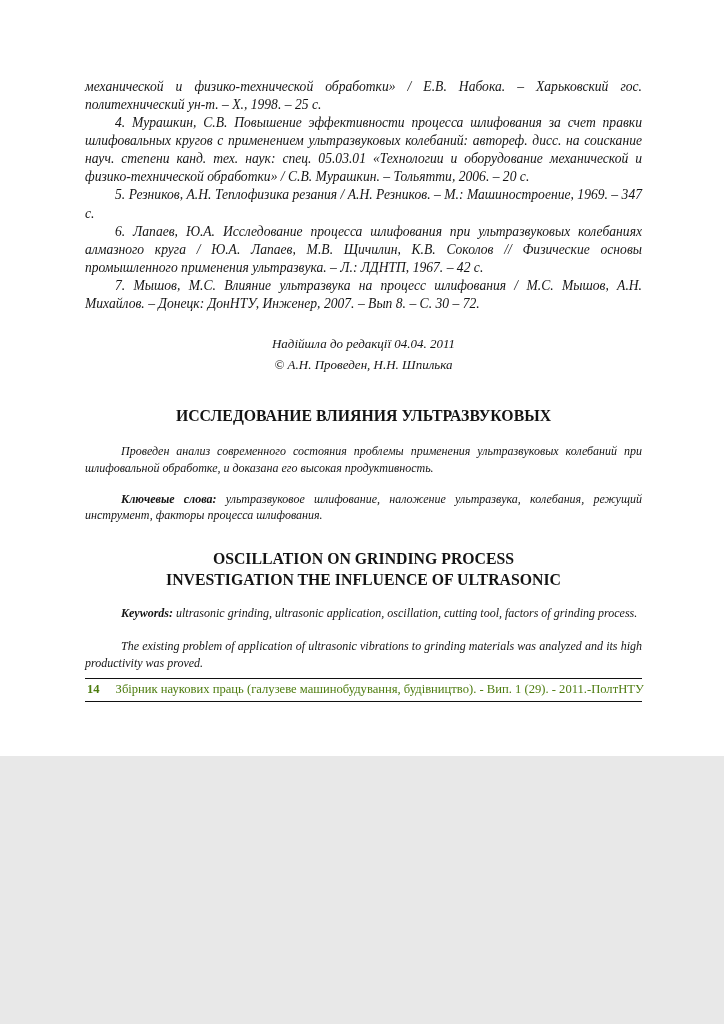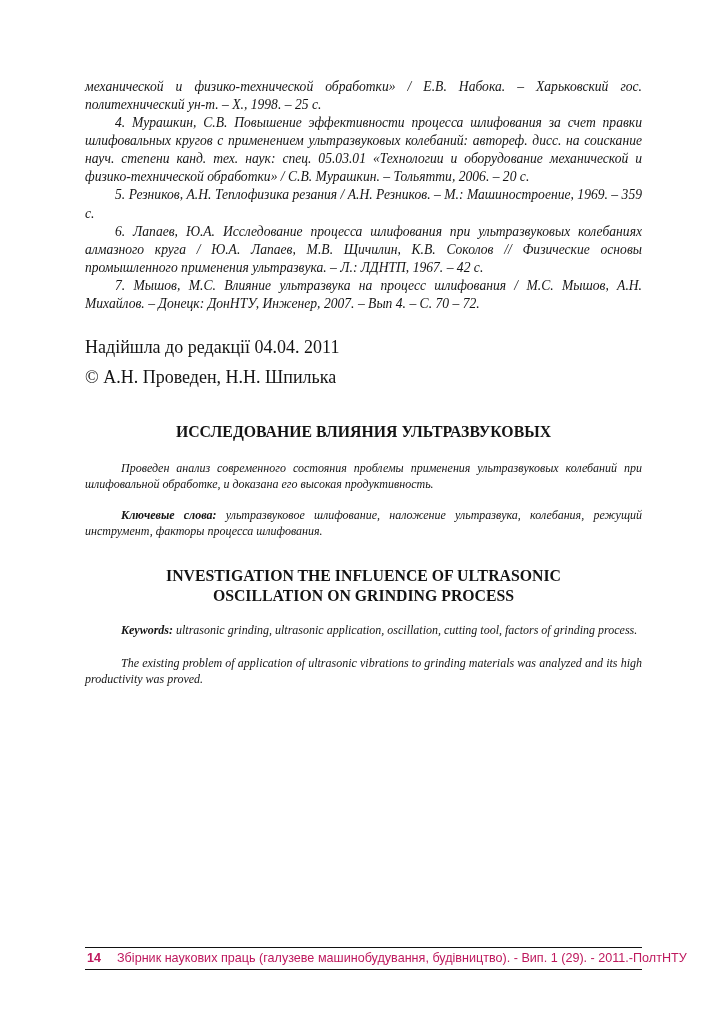--- a/index.html
+++ b/index.html
@@ -1,19 +1,19 @@
 <!DOCTYPE html>
 <html><head>
 <meta charset="utf-8">
 <style>
   * { margin: 0; padding: 0; box-sizing: border-box; }
   html, body { background: #e8e8e8; }
   .page {
     width: 724px;
-    height: 1024px;
+    height: 756px;
     margin: 0 auto;
     background: #ffffff;
     position: relative;
     font-family: "Liberation Serif", serif;
     color: #141414;
     overflow: hidden;
   }
   .content {
     position: absolute;
     left: 85px;
@@ -22,22 +22,23 @@
   }
   .ref {
     font-style: italic;
     font-size: 13.6px;
     line-height: 1.33;
     text-align: justify;
   }
   .ref.indent { text-indent: 30px; }
   .meta-block {
     margin-top: 20px;
-    text-align: left;
-    font-size: 18px;
+    text-align: center;
+    font-style: italic;
+    font-size: 13px;
     line-height: 1.65;
   }
   .title {
     margin-top: 30px;
     text-align: center;
     font-weight: bold;
     font-size: 15.8px;
     line-height: 1.3;
   }
   .title span { display: block; }
@@ -53,58 +54,58 @@
   .kw .kw-label { font-weight: bold; font-style: italic; }
   .title-en { margin-top: 26px; }
   .footer {
     position: absolute;
     left: 85px;
     right: 82px;
     bottom: 54px;
     border-top: 1.6px solid #111;
     border-bottom: 1.6px solid #111;
     padding: 3px 2px 4px 2px;
-    font-family: Liberation Sans, sans-serif;
+    font-family: Liberation Serif, serif;
     font-size: 12.6px;
-    color: #be185d;
+    color: #4d7c0f;
     white-space: nowrap;
   }
   .footer .num { font-weight: bold; margin-right: 16px; }
 </style>
 </head>
 <body>
 
 <div class="page">
   <div class="content">
 
     <p class="ref">механической и физико-технической обработки» / Е.В. Набока. – Харьковский гос. политехнический ун-т. – Х., 1998. – 25 с.</p>
     <p class="ref indent">4. Мурашкин, С.В. Повышение эффективности процесса шлифования за счет правки шлифовальных кругов с применением ультразвуковых колебаний: автореф. дисс. на соискание науч. степени канд. тех. наук: спец. 05.03.01 «Технологии и оборудование механической и физико-технической обработки» / С.В. Мурашкин. – Тольятти, 2006. – 20 с.</p>
-    <p class="ref indent">5. Резников, А.Н. Теплофизика резания / А.Н. Резников. – М.: Машиностроение, 1969. – 359 с.</p>
+    <p class="ref indent">5. Резников, А.Н. Теплофизика резания / А.Н. Резников. – М.: Машиностроение, 1969. – 347 с.</p>
     <p class="ref indent">6. Лапаев, Ю.А. Исследование процесса шлифования при ультразвуковых колебаниях алмазного круга / Ю.А. Лапаев, М.В. Щичилин, К.В. Соколов // Физические основы промышленного применения ультразвука. – Л.: ЛДНТП, 1967. – 42 с.</p>
-    <p class="ref indent">7. Мышов, М.С. Влияние ультразвука на процесс шлифования / М.С. Мышов, А.Н. Михайлов. – Донецк: ДонНТУ, Инженер, 2007. – Вып 4. –  С. 70 – 72.</p>
+    <p class="ref indent">7. Мышов, М.С. Влияние ультразвука на процесс шлифования / М.С. Мышов, А.Н. Михайлов. – Донецк: ДонНТУ, Инженер, 2007. – Вып 8. –  С. 30 – 72.</p>
 
     <div class="meta-block">
       <div>Надійшла до редакції 04.04. 2011</div>
       <div>© А.Н. Проведен, Н.Н. Шпилька</div>
     </div>
 
     <h1 class="title">
       <span>ИССЛЕДОВАНИЕ ВЛИЯНИЯ УЛЬТРАЗВУКОВЫХ</span>
     </h1>
 
     <p class="abstract">Проведен анализ современного состояния проблемы применения ультразвуковых колебаний при шлифовальной обработке, и доказана его высокая продуктивность.</p>
 
     <p class="abstract kw">
       <span class="kw-label">Ключевые слова:</span>
       <span>ультразвуковое шлифование, наложение ультразвука, колебания, режущий инструмент, факторы процесса шлифования.</span>
     </p>
 
     <h2 class="title title-en">
+      <span>OSCILLATION ON GRINDING PROCESS</span>
       <span>INVESTIGATION THE INFLUENCE OF ULTRASONIC</span>
-      <span>OSCILLATION ON GRINDING PROCESS</span>
     </h2>
 
     <p class="abstract kw">
       <span class="kw-label">Keywords:</span>
       <span>ultrasonic grinding, ultrasonic application, oscillation, cutting tool, factors of grinding process.</span>
     </p>
 
     <p class="abstract">The existing problem of application of ultrasonic vibrations to grinding materials was analyzed and its high productivity was proved.</p>
 
   </div>

